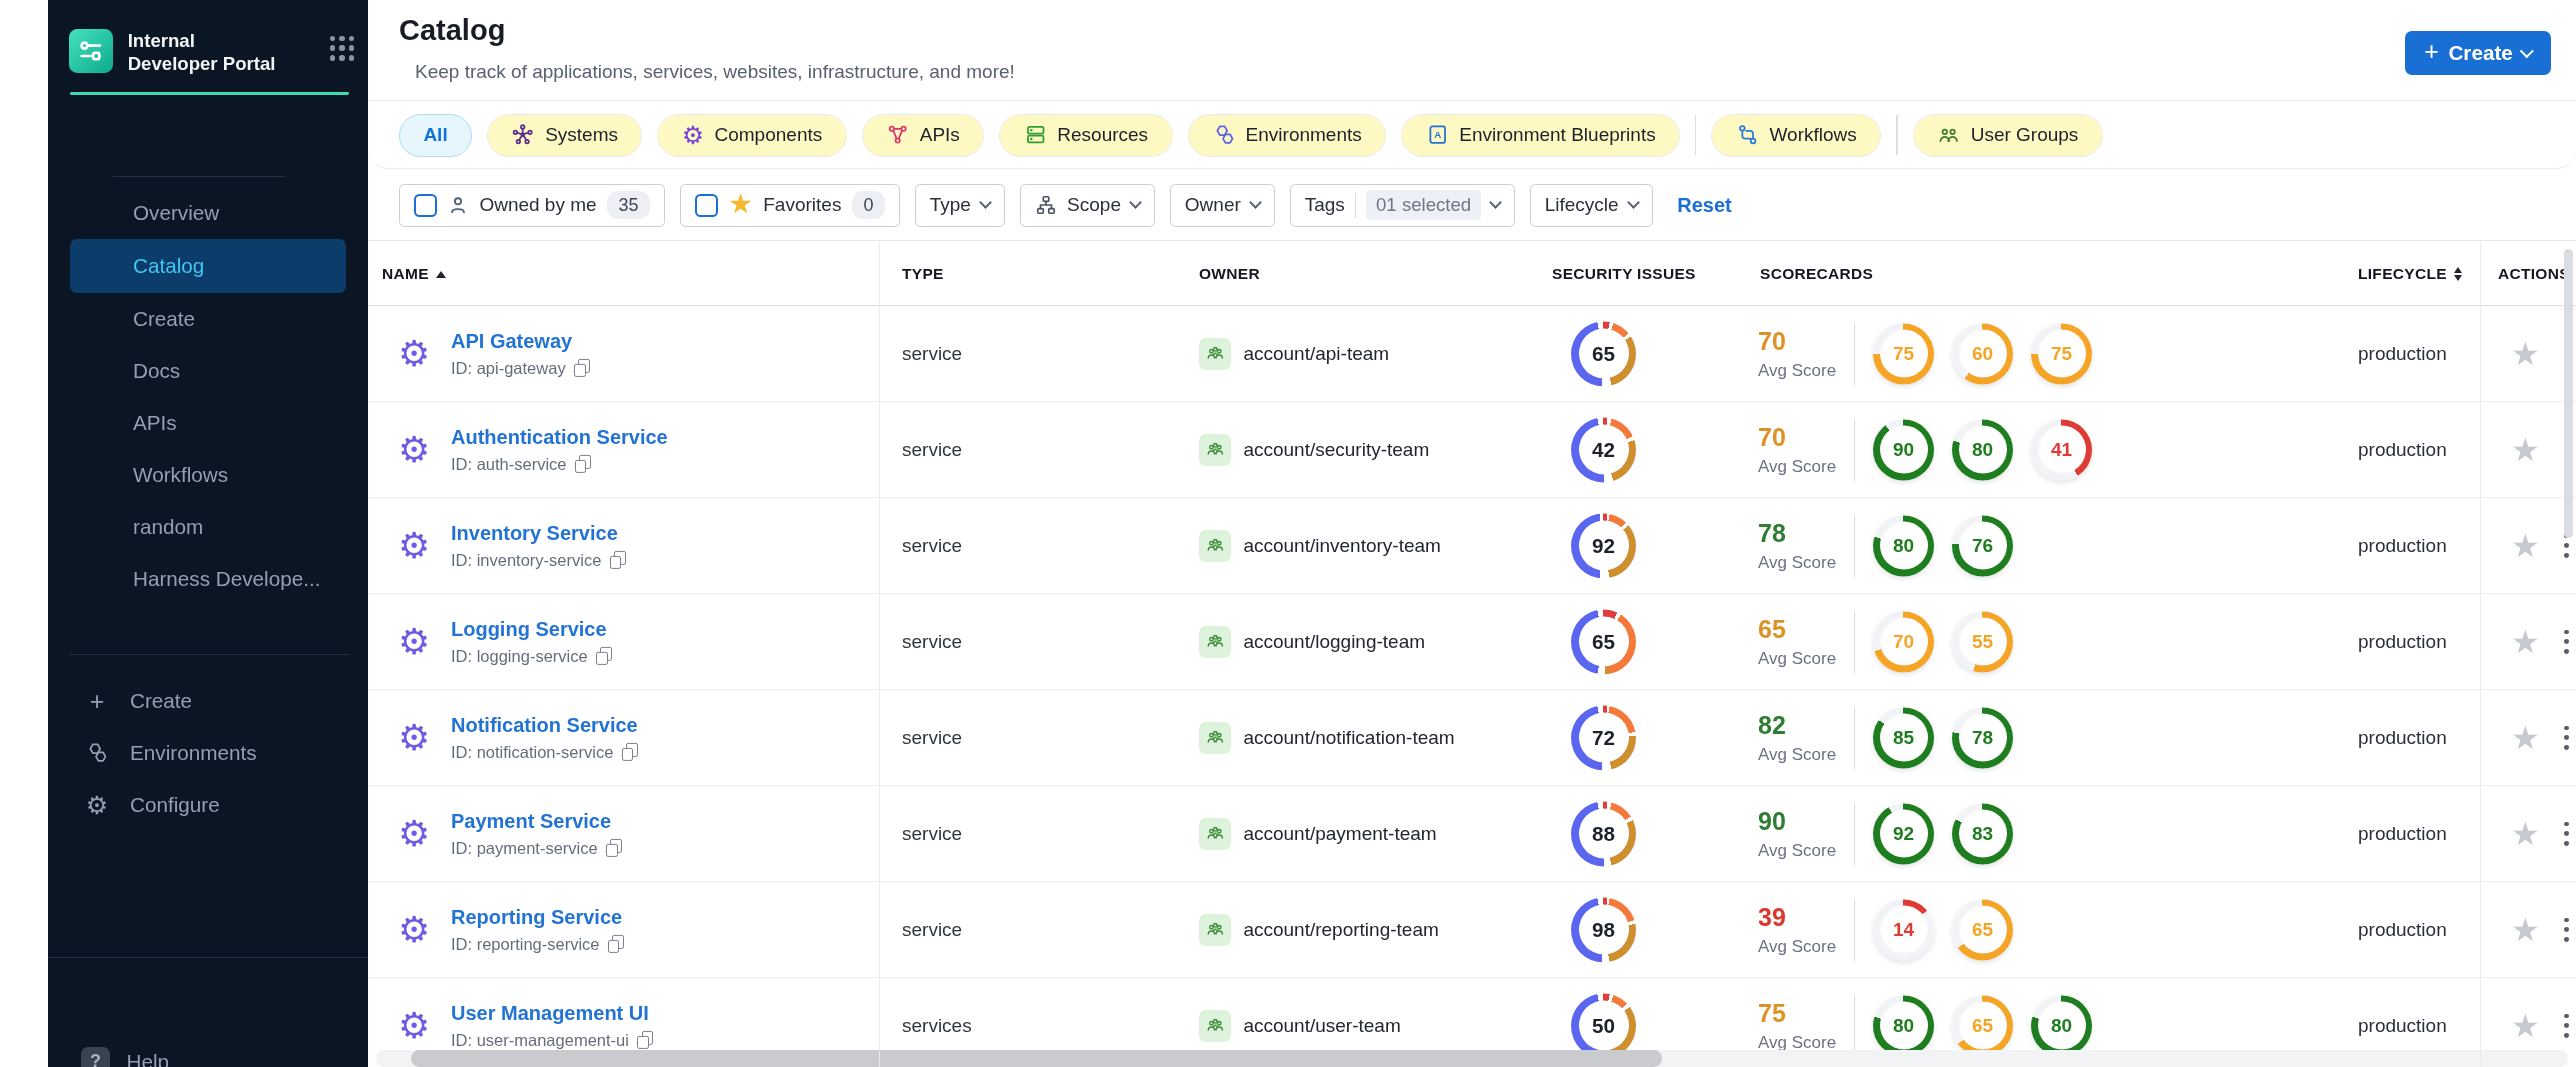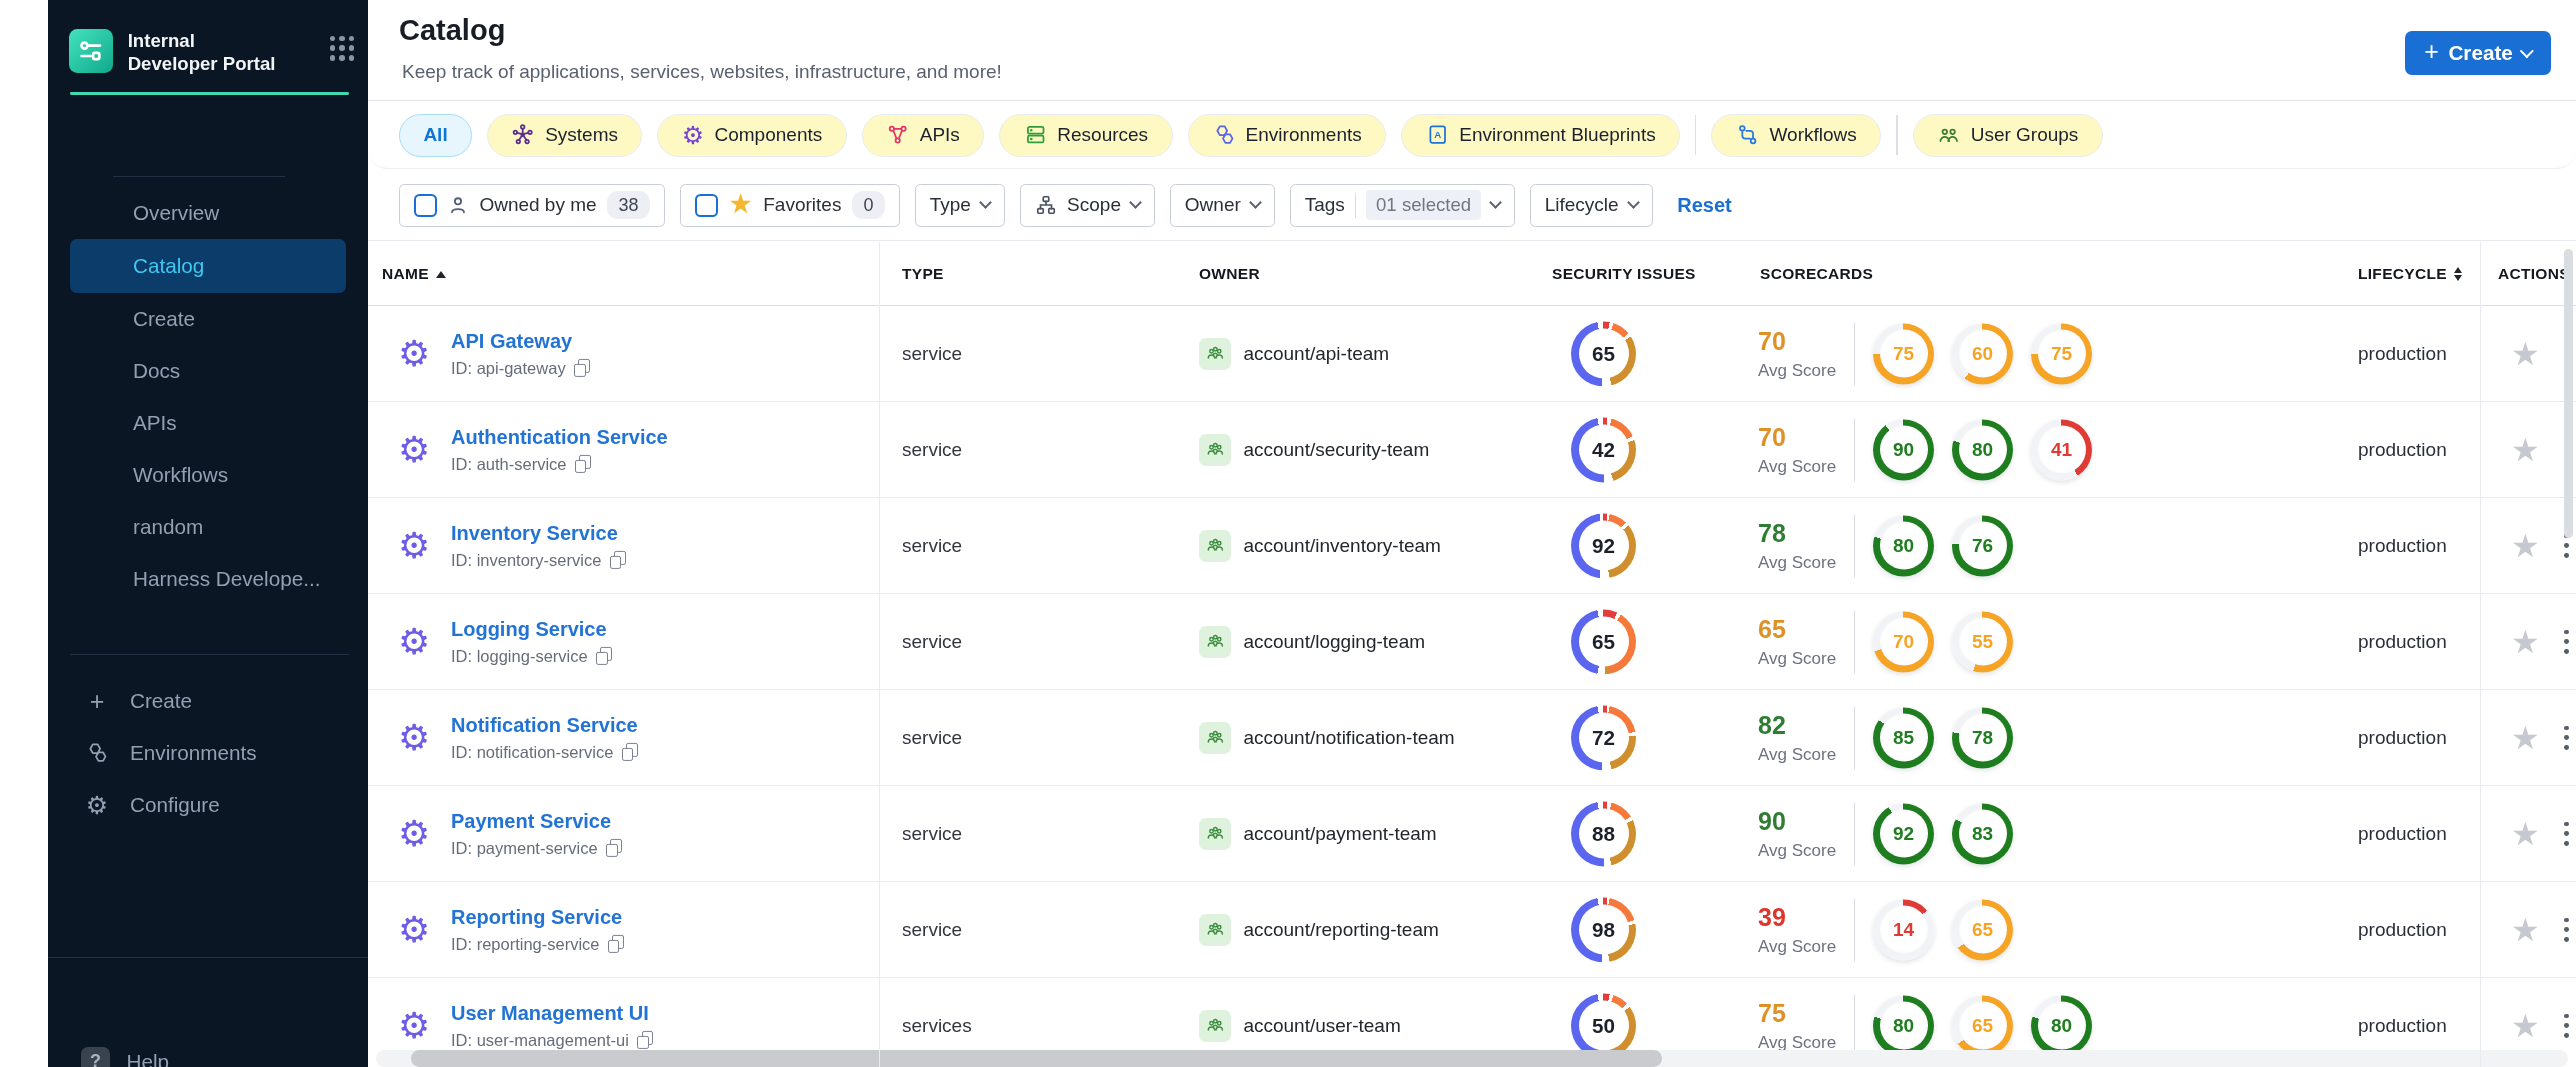--- a/index.html
+++ b/index.html
@@ -30,21 +30,21 @@
   .foot-icon{width:30px;display:flex;justify-content:center;align-items:center;color:#93a0b2;font-size:25px;}
   .gear-char{font-size:25px;line-height:1;}
   .help-item{position:absolute;top:1047px;left:33px;display:flex;align-items:center;gap:16.5px;font-size:20.7px;color:#93a0b2;}
   .help-badge{width:29px;height:29px;border-radius:6.9px;background:#39424f;color:#aab3c0;display:flex;align-items:center;justify-content:center;font-size:18px;font-weight:700;}
 
   
   .main{position:relative;flex:1;height:100%;background:#fff;}
 
   .page-header{position:absolute;top:0;left:0;right:0;height:101px;border-bottom:0.7px solid #e3e6ec;background:#fff;}
   .page-header h1{position:absolute;top:13.8px;left:31px;margin:0;font-size:29px;font-weight:700;color:#181c25;}
-  .subtitle{position:absolute;top:61px;left:34px;margin:0;font-size:19px;color:#596070;}
+  .subtitle{position:absolute;top:61px;left:47px;margin:0;font-size:19px;color:#596070;}
   .create-btn{position:absolute;top:31px;right:25px;height:44px;padding:0 19px;background:#1a6fd4;color:#fff;
     border:none;border-radius:6.9px;font-size:20.7px;font-weight:700;display:flex;align-items:center;gap:9.6px;cursor:pointer;
     font-family:inherit;}
   .create-btn .plus{font-size:25px;font-weight:400;margin-top:-2.1px;}
   .chev{display:inline-block;width:9px;height:9px;border-right:2.1px solid #5a6170;border-bottom:2.1px solid #5a6170;
     transform:rotate(45deg);margin-top:-4.8px;}
   .chev.white{border-color:#fff;border-width:2.4px;width:9.6px;height:9.6px;}
 
   .tabs-row{position:absolute;top:102px;left:0;right:0;height:67px;border-bottom:0.7px solid #eceef2;
     display:flex;align-items:center;padding-left:31px;gap:15px;background:#fff;border-radius:20px;}
@@ -289,21 +289,21 @@
 
     <div class="filters-row">
 
       <div class="filter-box">
         <span class="checkbox"></span>
         <svg width="22" height="22" viewBox="0 0 24 24" fill="none" stroke="#51607a" stroke-width="2" stroke-linecap="round">
           <circle cx="12" cy="8" r="3.4"></circle>
             <path d="M5.5 20c0-4.6 13-4.6 13 0"></path>
         </svg>
         <span class="flabel">Owned by me</span>
-        <span class="count-badge">38</span>
+        <span class="count-badge">35</span>
       </div>
 
       <div class="filter-box">
         <span class="checkbox"></span>
         <span class="fav-star">★</span>
         <span class="flabel">Favorites</span>
         <span class="count-badge">0</span>
       </div>
 
       <div class="filter-box">

